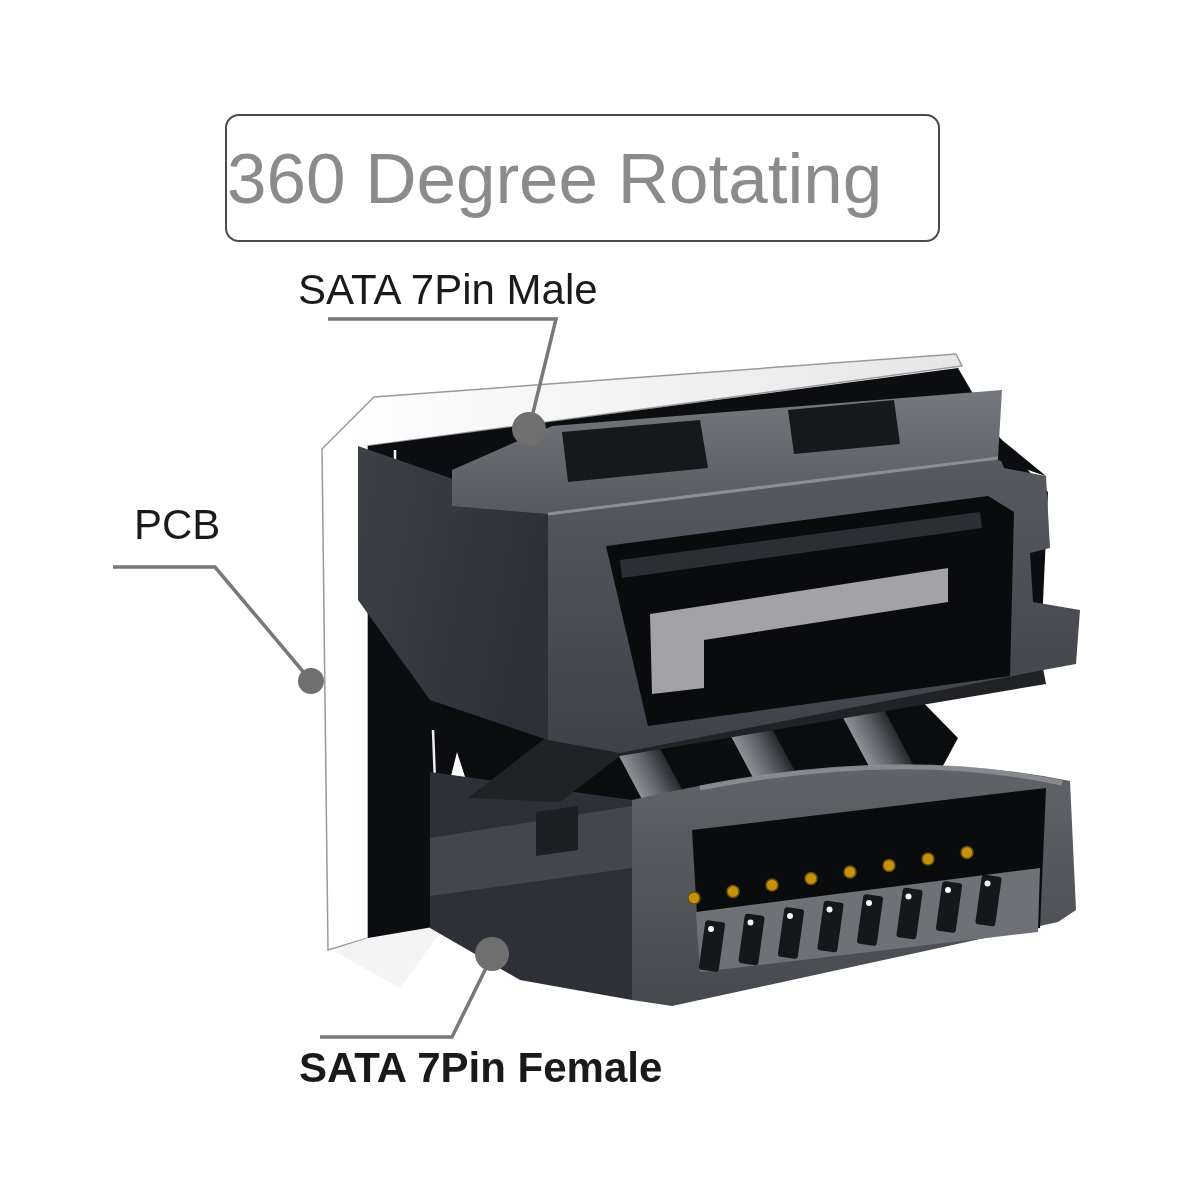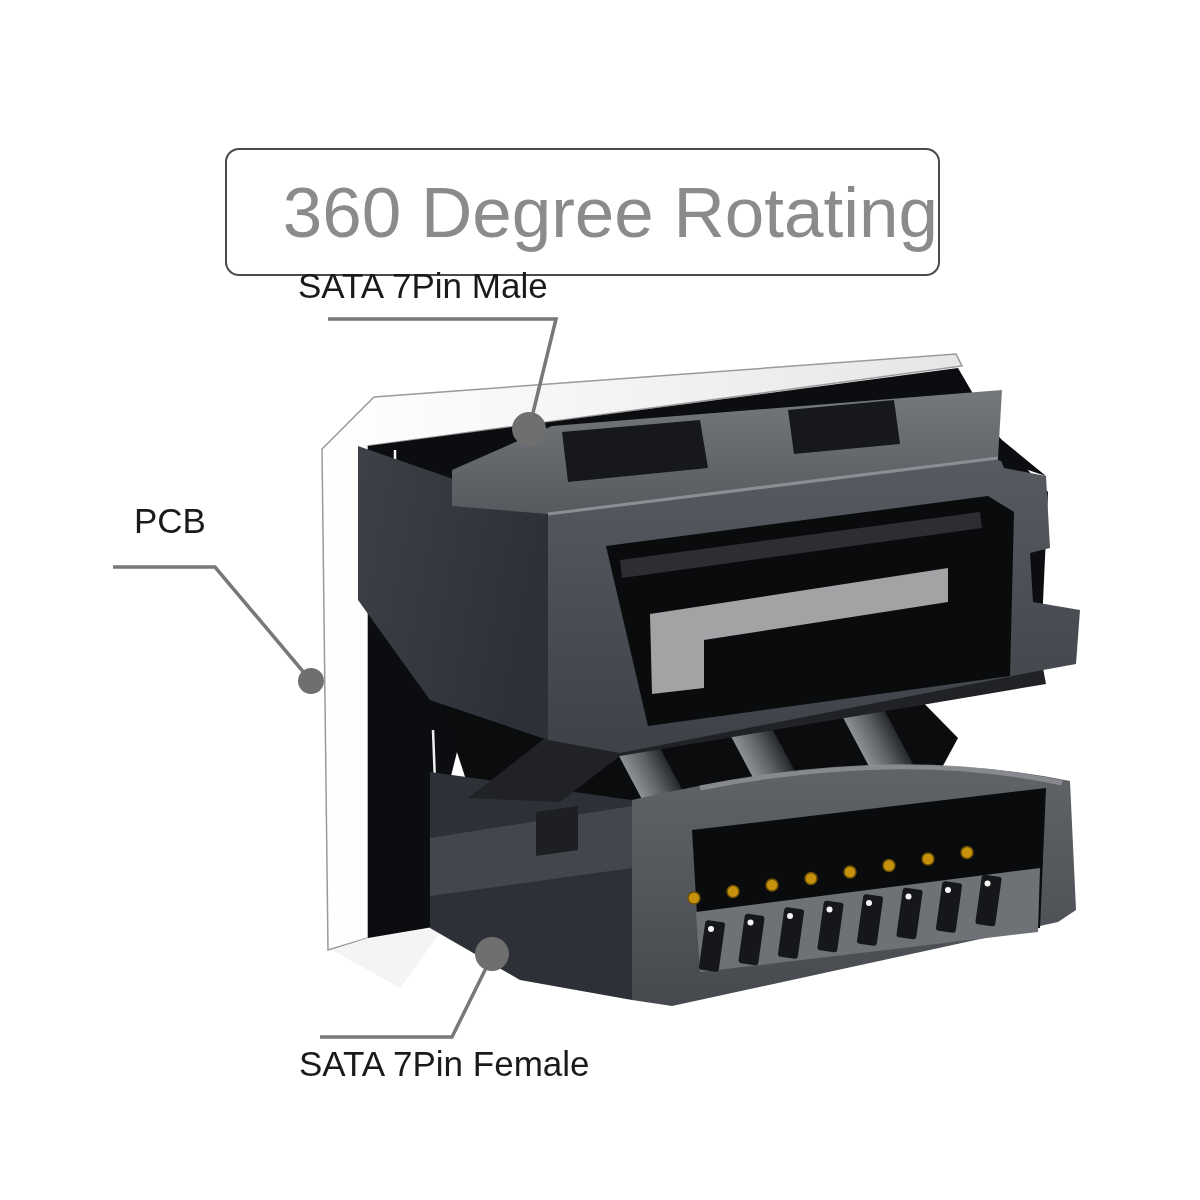--- a/index.html
+++ b/index.html
@@ -3,31 +3,31 @@
 <meta charset="utf-8">
 <style>
   html,body{margin:0;padding:0;background:#ffffff;}
   .canvas{
     position:relative;width:1200px;height:1200px;background:#ffffff;overflow:hidden;
     font-family:"Liberation Sans", sans-serif;
   }
   .title-box{
     position:absolute;left:225px;top:114px;width:715px;height:128px;
     border:2px solid #4a4a4a;border-radius:14px;background:#ffffff;
-    display:flex;align-items:center;justify-content:flex-end;box-sizing:border-box;margin-top:34px;
+    display:flex;align-items:center;justify-content:flex-start;box-sizing:border-box;
   }
   .title-text{
     color:#8b8b8b;font-size:71px;letter-spacing:0px;white-space:nowrap;
   }
   .callout-label{
-    position:absolute;color:#1a1a1a;font-size:35px;white-space:nowrap;line-height:1.1;
+    position:absolute;color:#1a1a1a;font-size:42px;white-space:nowrap;line-height:1.1;
   }
   .label-male{left:298px;top:267px;}
   .label-pcb{left:134px;top:502px;}
-  .label-female{left:299px;top:1045px;}
+  .label-female{left:299px;top:1045px;font-weight:bold;}
   svg{position:absolute;left:0;top:0;}
 </style>
 </head>
 <body>
 
 <div class="canvas">
 
   <div class="title-box">
     <span class="title-text">360 Degree Rotating</span>
   </div>

